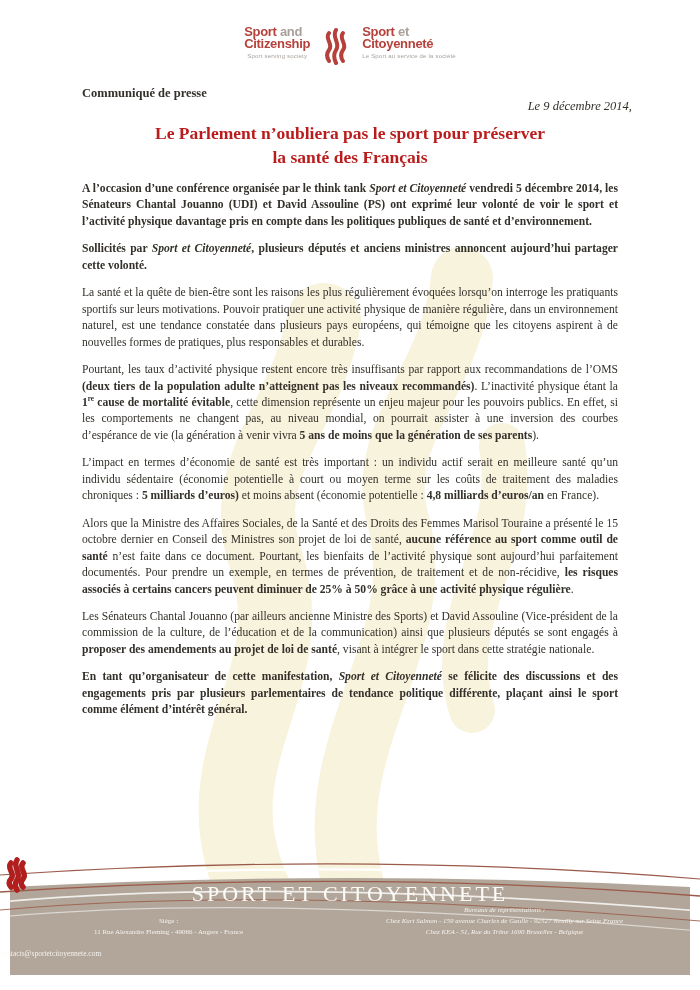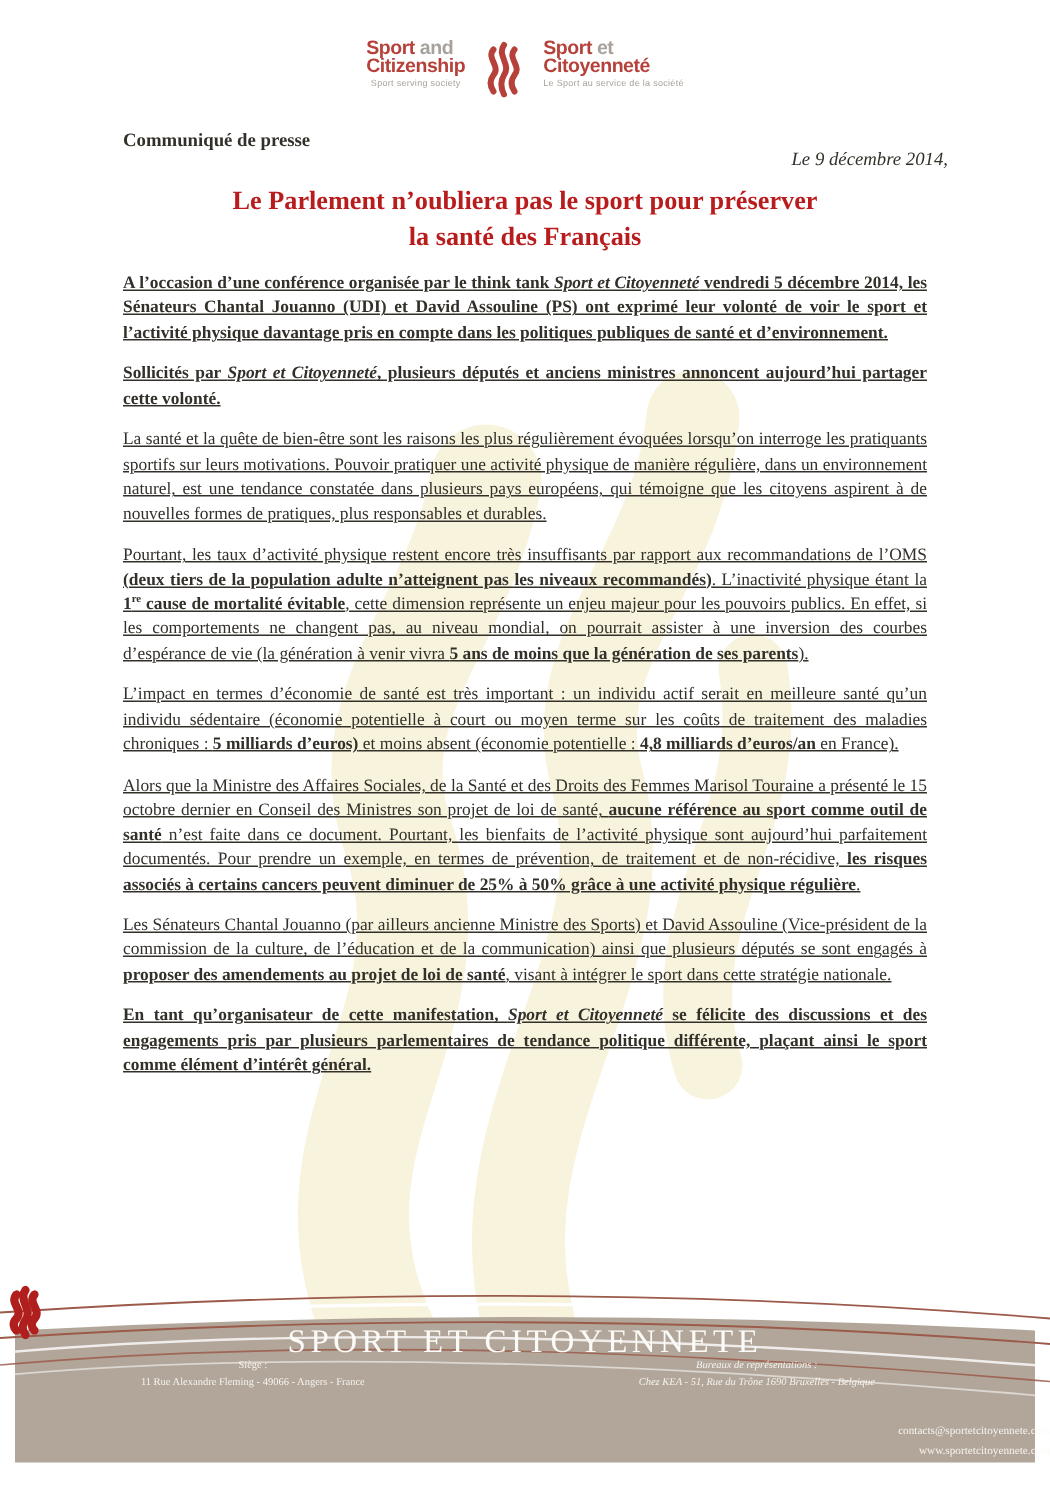--- a/index.html
+++ b/index.html
@@ -23,38 +23,38 @@
   .sss{margin-top:1px;}
   
   .kicker{position:absolute;top:86px;left:82px;z-index:2;
     font-weight:bold;font-size:12.5px;text-align:center;}
   .dateline{position:absolute;top:99px;right:68px;z-index:2;
     font-style:italic;font-size:12.5px;}
   
   .title{position:absolute;top:122px;left:0;right:0;z-index:2;
     text-align:center;font-weight:bold;font-size:17.5px;line-height:1.35;color:#b91c1c;}
   
-  .bodytext{position:absolute;top:181px;left:82px;right:82px;z-index:2;text-decoration:underline;}
+  .bodytext{position:absolute;top:181px;left:82px;right:82px;z-index:2;}
   .bodytext p{margin:0 0 11px 0;font-size:11.6px;line-height:1.42;
     text-align:justify;}
   .b{font-weight:bold;}
   .i{font-style:italic;}
   sup{font-size:.62em;line-height:0;}
   
   .footer{position:absolute;left:0;bottom:0;width:700px;height:135px;z-index:3;}
   .footer svg{position:absolute;inset:0;}
   .footer-title{position:absolute;top:26px;left:0;right:0;text-align:center;
     font-size:22px;letter-spacing:3px;color:#fcfbf8;font-weight:normal;}
   .footer-cols{position:absolute;top:50px;left:14px;right:14px;display:flex;
     color:rgba(252,250,246,.92);font-size:7px;line-height:1.55;text-align:center;
     font-family:"Liberation Serif",serif;align-items:flex-end;}
   .fcol-left{width:46%;}
   .fcol-right{width:54%;font-style:italic;}
-  .footer-contacts{position:absolute;top:93px;left:0;right:0;text-align:right;
-    color:rgba(252,250,246,.92);font-size:7.5px;line-height:1.7;padding-left:44px;}
+  .footer-contacts{position:absolute;top:93px;left:0;right:0;text-align:left;
+    color:rgba(252,250,246,.92);font-size:7.5px;line-height:1.7;}
   .footer-logo{position:absolute;right:40px;top:74px;}
 </style>
 </head>
 <body>
 
 <div class="page">
 
   <svg class="watermark" viewBox="0 0 700 990" xmlns="http://www.w3.org/2000/svg">
     <g fill="none" stroke="#f8f3dd" stroke-linecap="round">
       <path d="M258 900 C 188 760, 308 686, 266 560 C 234 468, 306 418, 324 320" stroke-width="74"></path>
@@ -123,27 +123,27 @@
 
     <div class="footer-title">SPORT ET CITOYENNETE</div>
 
     <div class="footer-cols">
       <div class="fcol-left">
         <div>Siège :</div>
         <div>11 Rue Alexandre Fleming -  49066 - Angers - France</div>
       </div>
       <div class="fcol-right">
         <div>Bureaux de représentations :</div>
+        <div>Chez Kurt Salmon - 159 avenue Charles de Gaulle - 92527 Neuilly sur Seine France</div>
         <div>Chez KEA - 51, Rue du Trône  1690 Bruxelles - Belgique</div>
       </div>
     </div>
 
     <div class="footer-contacts">
       <div>contacts@sportetcitoyennete.com</div>
-      <div>www.sportetcitoyennete.com</div>
     </div>
 
     <svg class="footer-logo" width="34" height="38" viewBox="0 0 26 38" xmlns="http://www.w3.org/2000/svg">
       <g fill="none" stroke="#b01e1e" stroke-width="5.5" stroke-linecap="round">
         <path d="M7 8 C 2 14, 12 18, 7 24 C 4 27, 5 30, 7 32"></path>
         <path d="M13 5 C 8 12, 18 18, 13 25 C 10 29, 11 32, 13 35"></path>
         <path d="M19 8 C 14 14, 24 18, 19 24 C 16 27, 17 30, 19 32"></path>
       </g>
     </svg>
   </div>

